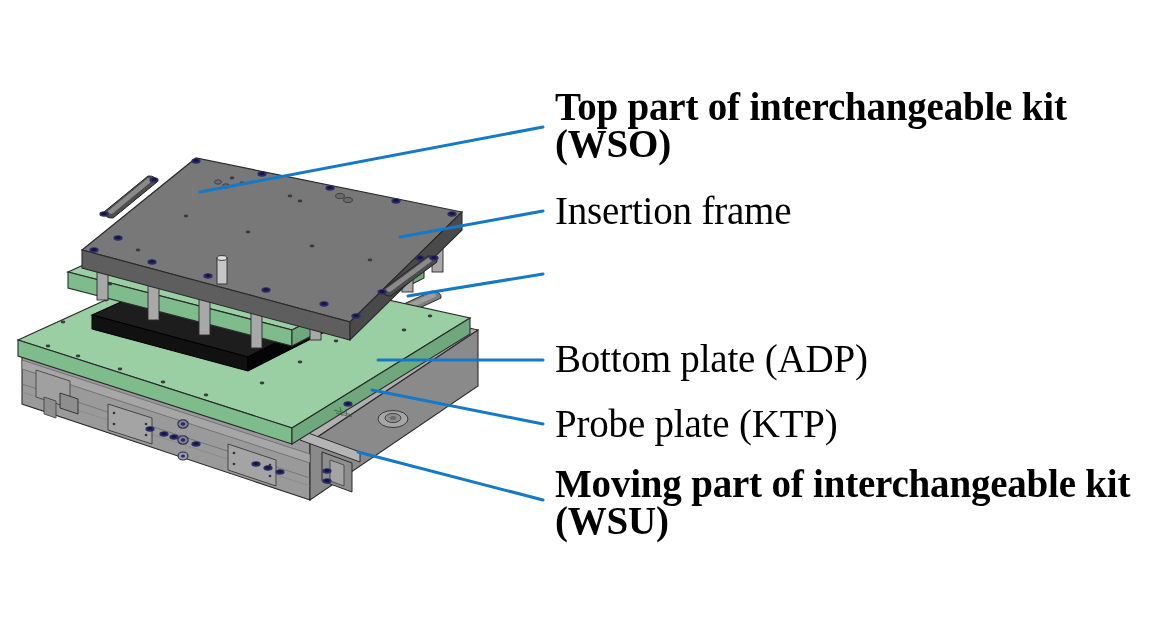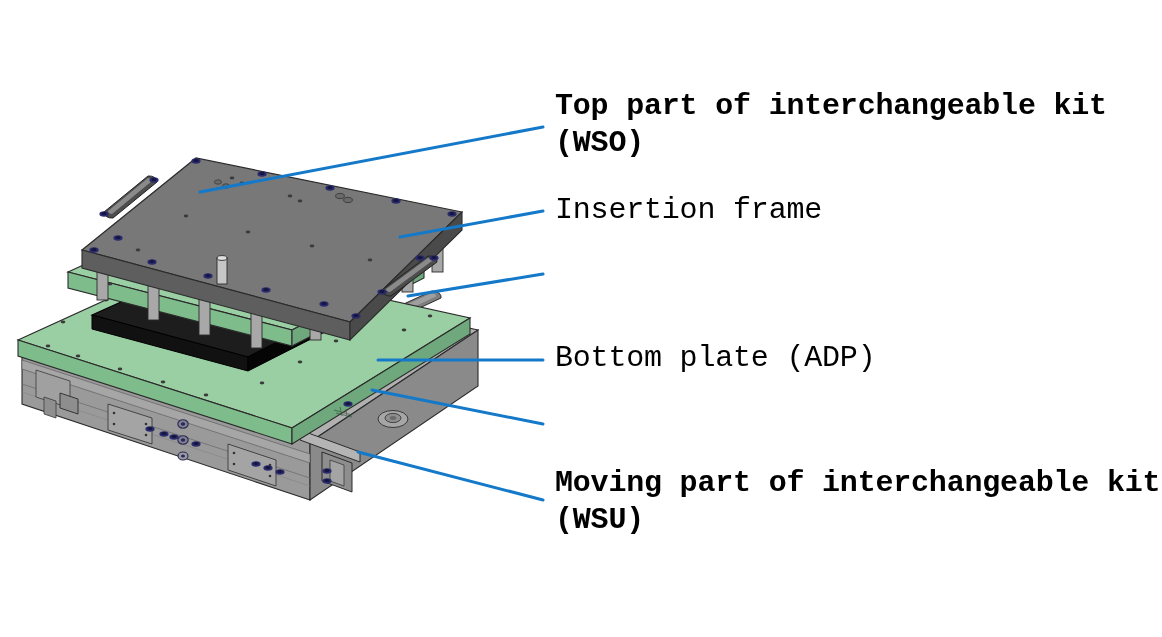--- a/index.html
+++ b/index.html
@@ -3,22 +3,22 @@
 <meta charset="utf-8">
 <title>Exploded view diagram</title>
 <style>
   html,body{margin:0;padding:0;background:#ffffff;}
   body{width:1162px;height:637px;overflow:hidden;
        font-family:"Liberation Sans",sans-serif;}
   #stage{position:relative;width:1162px;height:637px;background:#ffffff;}
   #artwork{position:absolute;left:0;top:0;width:1162px;height:637px;}
   .labels{position:absolute;left:0;top:0;width:1162px;height:637px;}
   .label{position:absolute;left:555px;color:#000000;
-         font-family:Liberation Mono, monospace;
-         font-size:30px;line-height:37px;letter-spacing:-0.2px;
+         font-family:Liberation Serif, serif;
+         font-size:39px;line-height:37px;letter-spacing:-0.2px;
          white-space:pre-line;}
   .label.bold{font-weight:bold;}
 </style>
 </head>
 <body>
 
 <div id="stage">
 
   <svg id="artwork" viewBox="0 0 1162 637">
     <defs>
@@ -257,17 +257,18 @@
         <line x1="543" y1="424" x2="372" y2="390"></line>
         <line x1="543" y1="500" x2="358" y2="452"></line>
       </g>
   </svg>
 
   <div class="labels">
     <div class="label bold" style="top:88px">Top part of interchangeable kit
 (WSO)</div>
     <div class="label" style="top:192px">Insertion frame</div>
     <div class="label" style="top:340px">Bottom plate (ADP)</div>
+    <div class="label" style="top:405px">Probe plate (KTP)</div>
     <div class="label bold" style="top:465px">Moving part of interchangeable kit
 (WSU)</div>
   </div>
 
 </div>
 
 </body></html>

